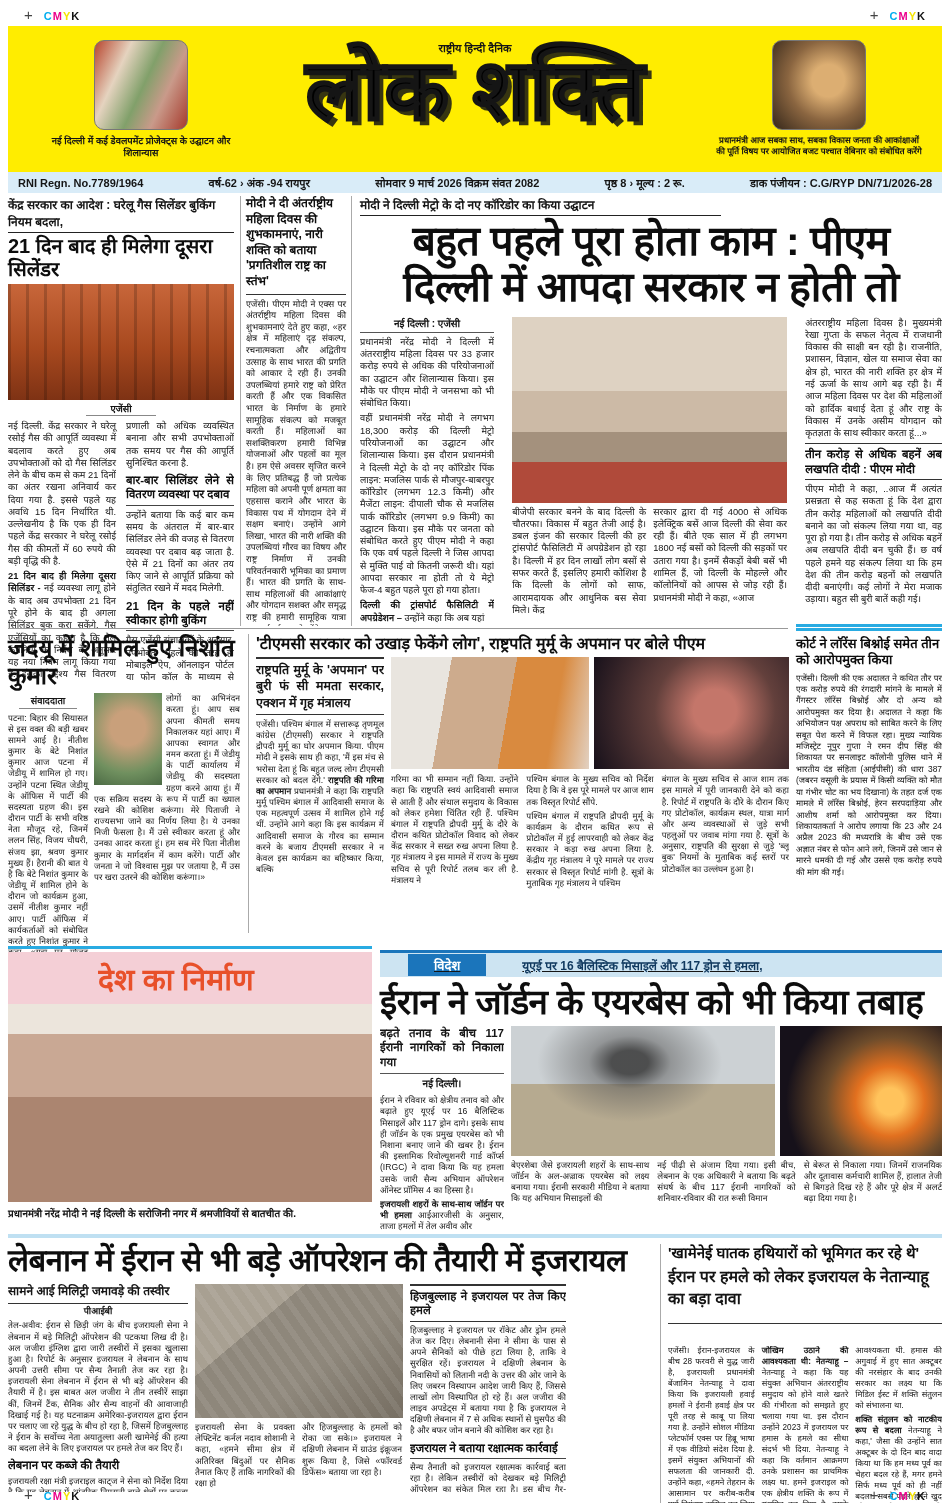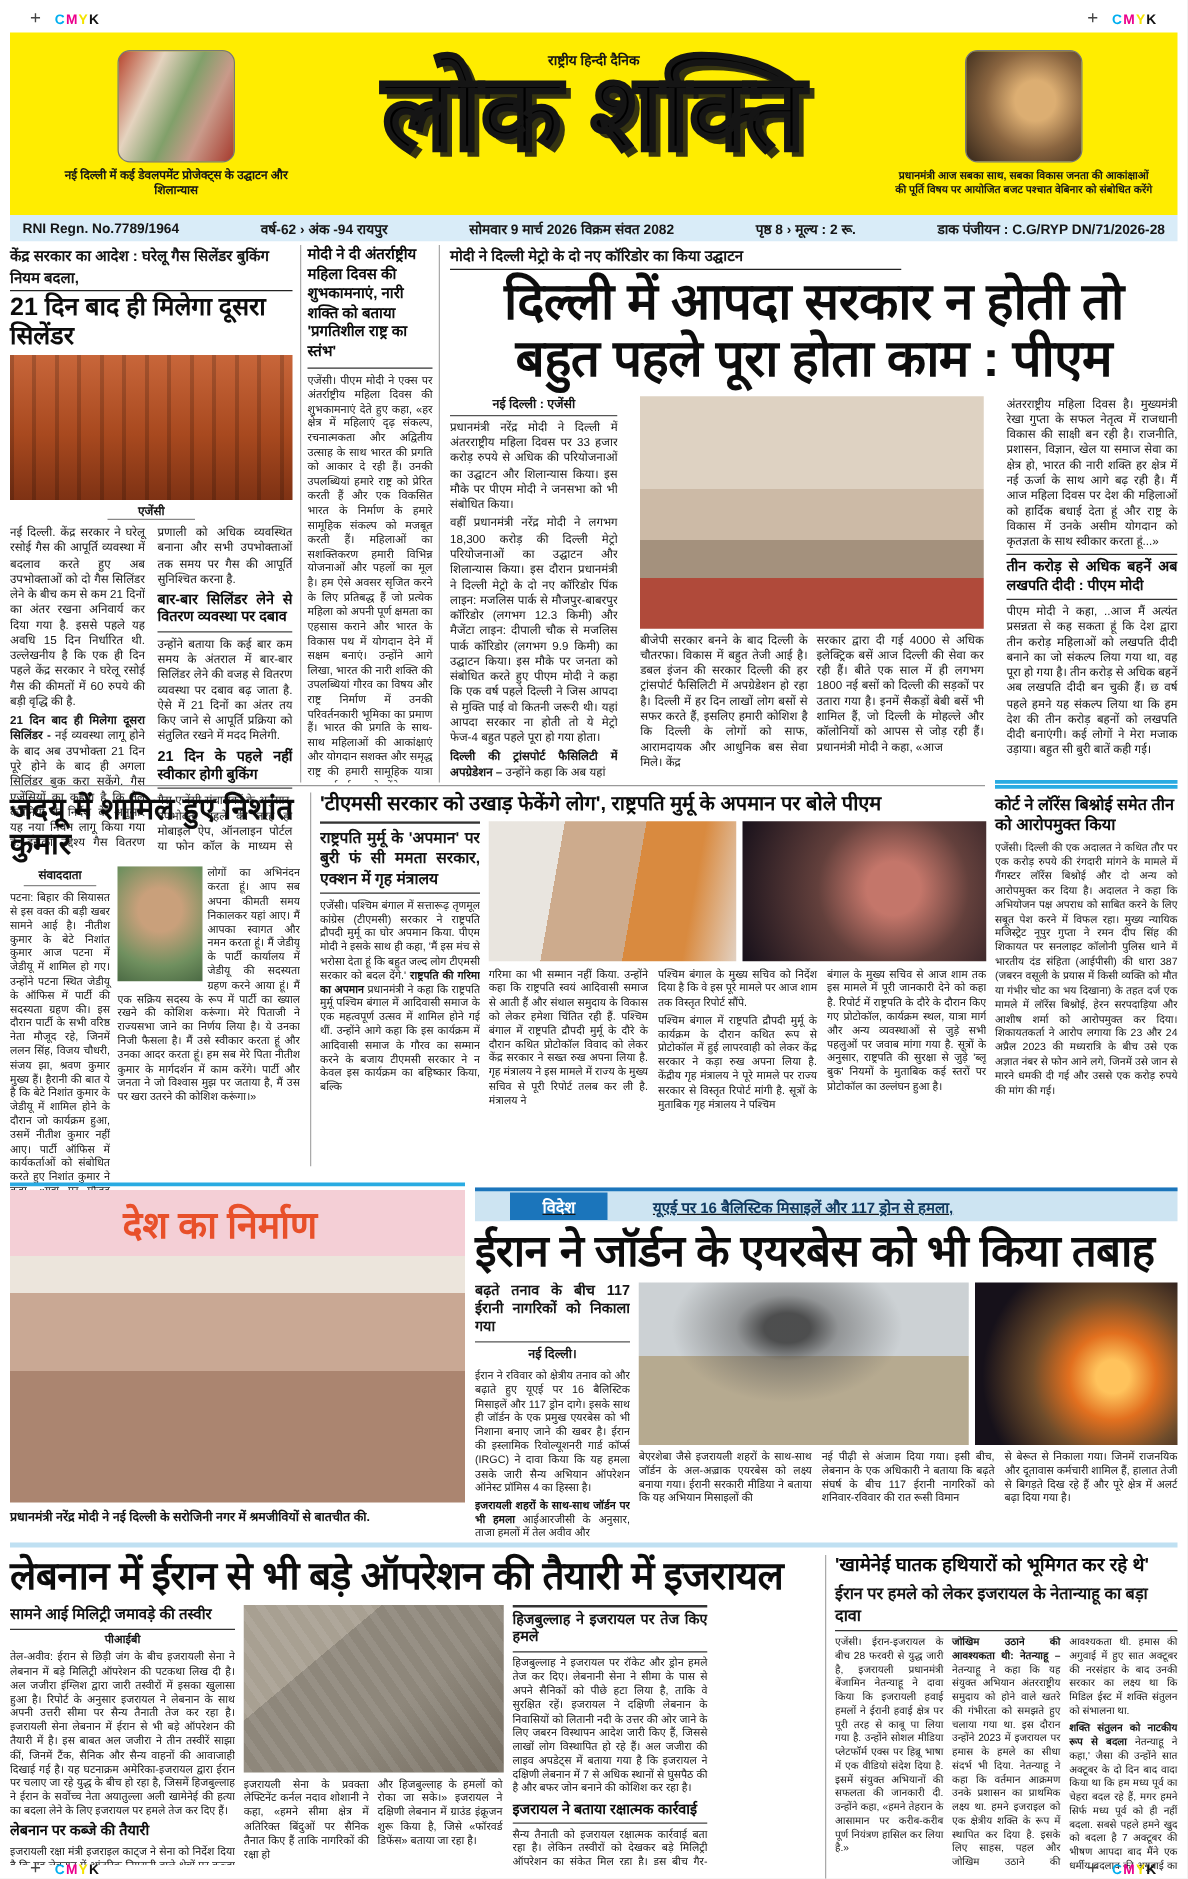--- a/index.html
+++ b/index.html
@@ -131,21 +131,21 @@
   .ph-military{width:100%;height:134px;background:
       repeating-linear-gradient(55deg,rgba(255,255,255,.08) 0 6px,transparent 6px 14px),
       linear-gradient(140deg,#a8a092 0 30%,#8e877b 30% 60%,#766e62 100%);}
   .leb-b-cols{display:flex;gap:7px;margin-top:4px;height:66px;overflow:hidden;}
   .leb-b-cols div{width:100px;}
   .leb-c{width:156px;height:208px;overflow:hidden;}
   .box-sub{font-size:11.5px;font-weight:bold;line-height:1.25;border-top:2px solid #333;border-bottom:1.5px solid #333;
            padding:3px 0;margin-bottom:3px;}
   .net{top:1244px;left:660px;width:282px;border-left:1px solid #aaa;padding-left:7px;box-sizing:border-box;}
   .net h2{font-size:15px;line-height:1.25;}
-  .net-deck{font-size:13px;font-weight:bold;border-bottom:1.5px solid #333;padding-bottom:3px;margin:2px 0 4px;}
+  .net-deck{font-size:16px;font-weight:bold;border-bottom:1.5px solid #333;padding-bottom:14px;margin:2px 0 22px;}
   .net-cols{columns:3;column-gap:7px;font-size:8.2px;line-height:1.34;height:196px;overflow:hidden;}
   b.inl{font-weight:bold;}
 </style>
 </head>
 <body>
 
 <div class="sheet">
 
   <div class="cmyk abs" style="top:6px;left:24px;"><span class="plus">+</span><span class="c">C</span><span class="m">M</span><span class="y">Y</span><span class="k">K</span></div>
   <div class="cmyk abs" style="top:6px;right:24px;"><span class="plus">+</span><span class="c">C</span><span class="m">M</span><span class="y">Y</span><span class="k">K</span></div>
@@ -186,22 +186,22 @@
     </div>
   </div>
 
   <div class="wcol abs clip">
     <h3>मोदी ने दी अंतर्राष्ट्रीय महिला दिवस की शुभकामनाएं, नारी शक्ति को बताया 'प्रगतिशील राष्ट्र का स्तंभ'</h3>
     <p class="jt">एजेंसी। पीएम मोदी ने एक्स पर अंतर्राष्ट्रीय महिला दिवस की शुभकामनाएं देते हुए कहा, «हर क्षेत्र में महिलाएं दृढ़ संकल्प, रचनात्मकता और अद्वितीय उत्साह के साथ भारत की प्रगति को आकार दे रही हैं। उनकी उपलब्धियां हमारे राष्ट्र को प्रेरित करती हैं और एक विकसित भारत के निर्माण के हमारे सामूहिक संकल्प को मजबूत करती हैं। महिलाओं का सशक्तिकरण हमारी विभिन्न योजनाओं और पहलों का मूल है। हम ऐसे अवसर सृजित करने के लिए प्रतिबद्ध हैं जो प्रत्येक महिला को अपनी पूर्ण क्षमता का एहसास कराने और भारत के विकास पथ में योगदान देने में सक्षम बनाएं। उन्होंने आगे लिखा, भारत की नारी शक्ति की उपलब्धियां गौरव का विषय और राष्ट्र निर्माण में उनकी परिवर्तनकारी भूमिका का प्रमाण हैं। भारत की प्रगति के साथ-साथ महिलाओं की आकांक्षाएं और योगदान सशक्त और समृद्ध राष्ट्र की हमारी सामूहिक यात्रा का मार्गदर्शन करते रहेंगे।</p>
   </div>
 
   <div class="main abs">
     <div class="kicker">मोदी ने दिल्ली मेट्रो के दो नए कॉरिडोर का किया उद्घाटन</div>
+    <h1 class="main-head">बहुत पहले पूरा होता काम : पीएम</h1>
     <h1 class="main-head">दिल्ली में आपदा सरकार न होती तो</h1>
-    <h1 class="main-head">बहुत पहले पूरा होता काम : पीएम</h1>
     <div class="main-body">
       <div class="mcol1 body-sm jt clip">
         <div class="dateline">नई दिल्ली : एजेंसी</div>
         <p>प्रधानमंत्री नरेंद्र मोदी ने दिल्ली में अंतरराष्ट्रीय महिला दिवस पर 33 हजार करोड़ रुपये से अधिक की परियोजनाओं का उद्घाटन और शिलान्यास किया। इस मौके पर पीएम मोदी ने जनसभा को भी संबोधित किया।</p>
         <p>वहीं प्रधानमंत्री नरेंद्र मोदी ने लगभग 18,300 करोड़ की दिल्ली मेट्रो परियोजनाओं का उद्घाटन और शिलान्यास किया। इस दौरान प्रधानमंत्री ने दिल्ली मेट्रो के दो नए कॉरिडोर पिंक लाइन: मजलिस पार्क से मौजपुर-बाबरपुर कॉरिडोर (लगभग 12.3 किमी) और मैजेंटा लाइन: दीपाली चौक से मजलिस पार्क कॉरिडोर (लगभग 9.9 किमी) का उद्घाटन किया। इस मौके पर जनता को संबोधित करते हुए पीएम मोदी ने कहा कि एक वर्ष पहले दिल्ली ने जिस आपदा से मुक्ति पाई वो कितनी जरूरी थी। यहां आपदा सरकार ना होती तो ये मेट्रो फेज-4 बहुत पहले पूरा हो गया होता।</p>
         <p><b class="inl">दिल्ली की ट्रांसपोर्ट फैसिलिटी में अपग्रेडेशन –</b><span> उन्होंने कहा कि अब यहां</span></p>
       </div>
       <div class="mmid">
         <div class="ph ph-stage"></div>
         <div class="mmid-cols body-sm jt">

